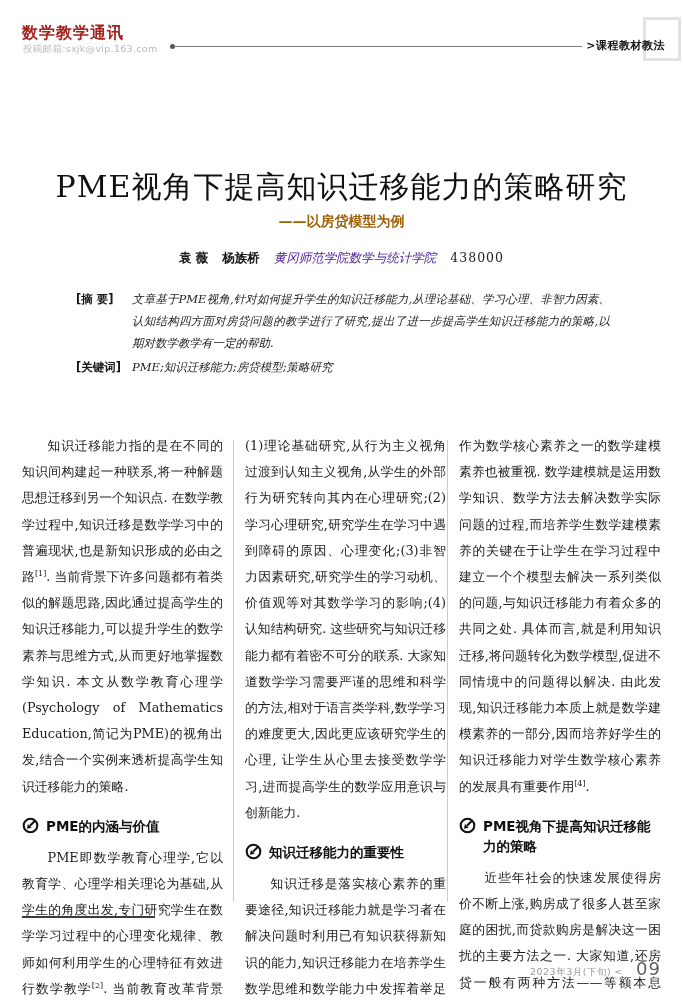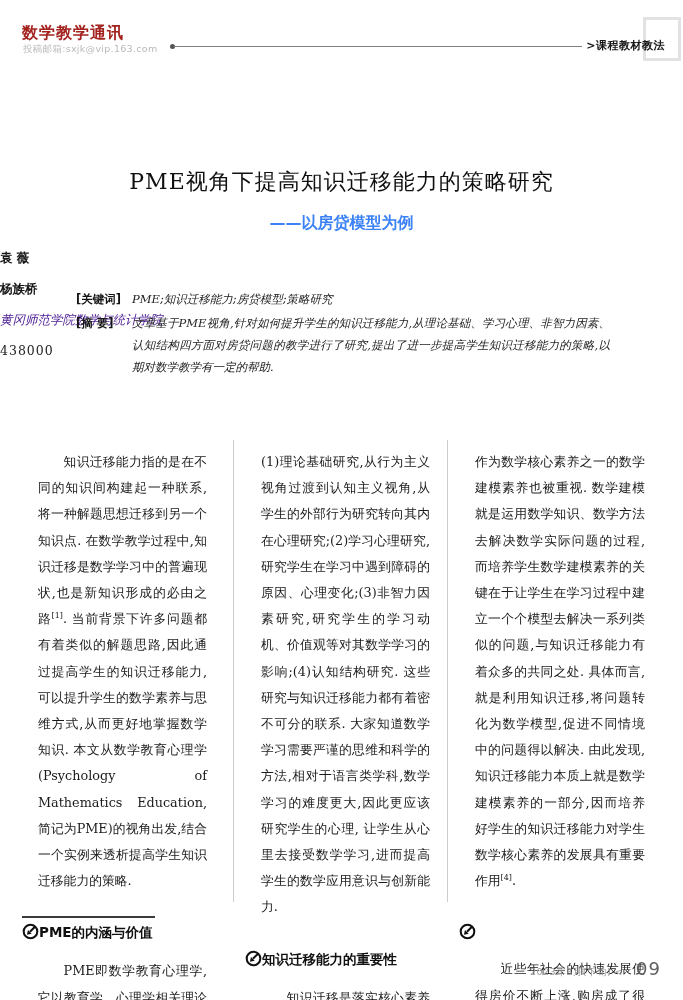--- a/index.html
+++ b/index.html
@@ -9,43 +9,43 @@
   .journal-name{position:absolute;left:22px;top:23px;font-family:"DejaVu Sans","Liberation Sans",sans-serif;
         font-weight:bold;font-size:16px;letter-spacing:1px;color:#a3231f;}
   .journal-email{position:absolute;left:23px;top:43px;font-family:"DejaVu Sans","Liberation Sans",sans-serif;
         font-size:9.5px;color:#b9b9b9;letter-spacing:.3px;}
   .head-dot{position:absolute;left:170px;top:44px;width:5px;height:5px;border-radius:50%;background:#555;}
   .head-line{position:absolute;left:174px;top:46px;width:408px;height:1px;background:#808080;}
   .corner-box{position:absolute;left:643px;top:17px;width:32px;height:38px;border:3px solid #e2e2e2;}
   .section-label{position:absolute;right:18px;top:38px;font-family:"DejaVu Sans","Liberation Sans",sans-serif;
         font-weight:bold;font-size:11px;color:#161616;letter-spacing:.5px;z-index:2;}
   
-  .art-title{position:absolute;left:0;top:167px;width:100%;text-align:center;font-size:22px;
+  .art-title{position:absolute;left:0;top:167px;width:100%;text-align:center;font-size:30px;
         color:#101010;letter-spacing:1px;font-weight:400;}
   .art-subtitle{position:absolute;left:0;top:213px;width:100%;text-align:center;
-        font-family:"DejaVu Sans","Liberation Sans",sans-serif;font-weight:bold;font-size:16px;color:#3b82f6;}
+        font-family:"DejaVu Sans","Liberation Sans",sans-serif;font-weight:bold;font-size:14px;color:#a16207;}
   .byline{position:absolute;left:0;top:250px;width:100%;display:flex;justify-content:center;
-        align-items:baseline;gap:14px;font-size:12.5px;flex-direction:column;}
+        align-items:baseline;gap:14px;font-size:12.5px;}
   .author{font-family:"DejaVu Sans","Liberation Sans",sans-serif;font-weight:bold;color:#161616;}
   .affil{font-style:italic;color:#4c1d95;}
   .postcode{color:#222;letter-spacing:1px;}
   
   .abstract{position:absolute;left:76px;top:288px;width:534px;}
   .abs-row{display:flex;margin-bottom:2px;}
   .abs-label{flex:0 0 50px;font-family:"DejaVu Sans","Liberation Sans",sans-serif;font-weight:bold;
         font-size:11.5px;line-height:22px;color:#161616;white-space:nowrap;}
   .abs-text{font-size:11.5px;line-height:22px;font-style:italic;text-align:justify;color:#222;padding-left:6px;}
   
   .col{position:absolute;top:433px;width:201px;font-size:12.8px;line-height:26.2px;
         text-align:justify;color:#1b1b1b;}
-  .col p{margin:16px;}
+  .col p{margin:0;}
   .indent{text-indent:2em;}
   sup{font-size:8px;line-height:0;}
   .vline{position:absolute;top:440px;height:462px;width:1px;background:#cccccc;}
-  .sec-h{display:flex;align-items:flex-start;margin:28px 0 9px 0;
+  .sec-h{display:flex;align-items:flex-start;gap:7px;margin:16px 0 9px 0;
         font-family:"DejaVu Sans","Liberation Sans",sans-serif;font-weight:bold;font-size:13.5px;
         line-height:20px;color:#101010;text-align:left;}
   .sec-h .icn{flex:0 0 17px;margin-top:1px;}
   
   .foot-rule{position:absolute;left:22px;top:916px;width:133px;height:2px;background:#3c3c3c;}
   .footnote{position:absolute;left:22px;top:928px;width:420px;font-size:11px;line-height:18px;}
   .footnote .fl{font-family:"DejaVu Sans","Liberation Sans",sans-serif;font-weight:bold;color:#161616;}
   .footnote .ft{font-style:italic;color:#222;}
   
   .footer{position:absolute;right:22px;top:958px;display:flex;align-items:baseline;gap:13px;margin-left:26px;}
@@ -68,26 +68,26 @@
   <div class="art-subtitle">——以房贷模型为例</div>
   <div class="byline">
     <span class="author">袁 薇</span>
     <span class="author">杨族桥</span>
     <span class="affil">黄冈师范学院数学与统计学院</span>
     <span class="postcode">438000</span>
   </div>
 
   <div class="abstract">
     <div class="abs-row">
+      <span class="abs-label">[摘 要]</span>
+      <span class="abs-text">文章基于PME视角,针对如何提升学生的知识迁移能力,从理论基础、学习心理、非智力因素、认知结构四方面对房贷问题的教学进行了研究,提出了进一步提高学生知识迁移能力的策略,以期对数学教学有一定的帮助.</span>
+    </div>
+    <div class="abs-row">
       <span class="abs-label">[关键词]</span>
       <span class="abs-text">PME;知识迁移能力;房贷模型;策略研究</span>
-    </div>
-    <div class="abs-row">
-      <span class="abs-label">[摘 要]</span>
-      <span class="abs-text">文章基于PME视角,针对如何提升学生的知识迁移能力,从理论基础、学习心理、非智力因素、认知结构四方面对房贷问题的教学进行了研究,提出了进一步提高学生知识迁移能力的策略,以期对数学教学有一定的帮助.</span>
     </div>
   </div>
 
   <div class="vline" style="left:233px"></div>
   <div class="vline" style="left:447px"></div>
 
   <div class="col" style="left:22px">
     <p class="indent"><span>知识迁移能力指的是在不同的知识间构建起一种联系,将一种解题思想迁移到另一个知识点. 在数学教学过程中,知识迁移是数学学习中的普遍现状,也是新知识形成的必由之路</span><sup>[1]</sup><span>. 当前背景下许多问题都有着类似的解题思路,因此通过提高学生的知识迁移能力,可以提升学生的数学素养与思维方式,从而更好地掌握数学知识. 本文从数学教育心理学(Psychology of Mathematics Education,简记为PME)的视角出发,结合一个实例来透析提高学生知识迁移能力的策略.</span></p>
     <div class="sec-h">
       <svg class="icn" width="17" height="17" viewBox="0 0 20 20">
@@ -114,20 +114,21 @@
   </div>
 
   <div class="col" style="left:459px;width:202px">
     <p><span>作为数学核心素养之一的数学建模素养也被重视. 数学建模就是运用数学知识、数学方法去解决数学实际问题的过程,而培养学生数学建模素养的关键在于让学生在学习过程中建立一个个模型去解决一系列类似的问题,与知识迁移能力有着众多的共同之处. 具体而言,就是利用知识迁移,将问题转化为数学模型,促进不同情境中的问题得以解决. 由此发现,知识迁移能力本质上就是数学建模素养的一部分,因而培养好学生的知识迁移能力对学生数学核心素养的发展具有重要作用</span><sup>[4]</sup><span>.</span></p>
     <div class="sec-h">
       <svg class="icn" width="17" height="17" viewBox="0 0 20 20">
         <circle cx="10" cy="10" r="8" fill="none" stroke="#111" stroke-width="2.4"></circle>
         <path d="M15 4.6 L9.4 10.2" stroke="#111" stroke-width="2.4" fill="none"></path>
         <path d="M5.8 13.9 L11.4 12.7 L7 8.3 Z" fill="#111"></path>
       </svg>
+      <span>PME视角下提高知识迁移能力的策略</span>
     </div>
     <p class="indent"><span>近些年社会的快速发展使得房价不断上涨,购房成了很多人甚至家庭的困扰,而贷款购房是解决这一困扰的主要方法之一. 大家知道,还房贷一般有两种方法——等额本息法、等额本金法. 其中等额本息法是指</span></p>
   </div>
 
   <div class="foot-rule"></div>
 
   <div class="footer">
     <span class="footer-issue">2023年3月(下旬) &lt;</span>
     <span class="footer-page">09</span>
   </div>

